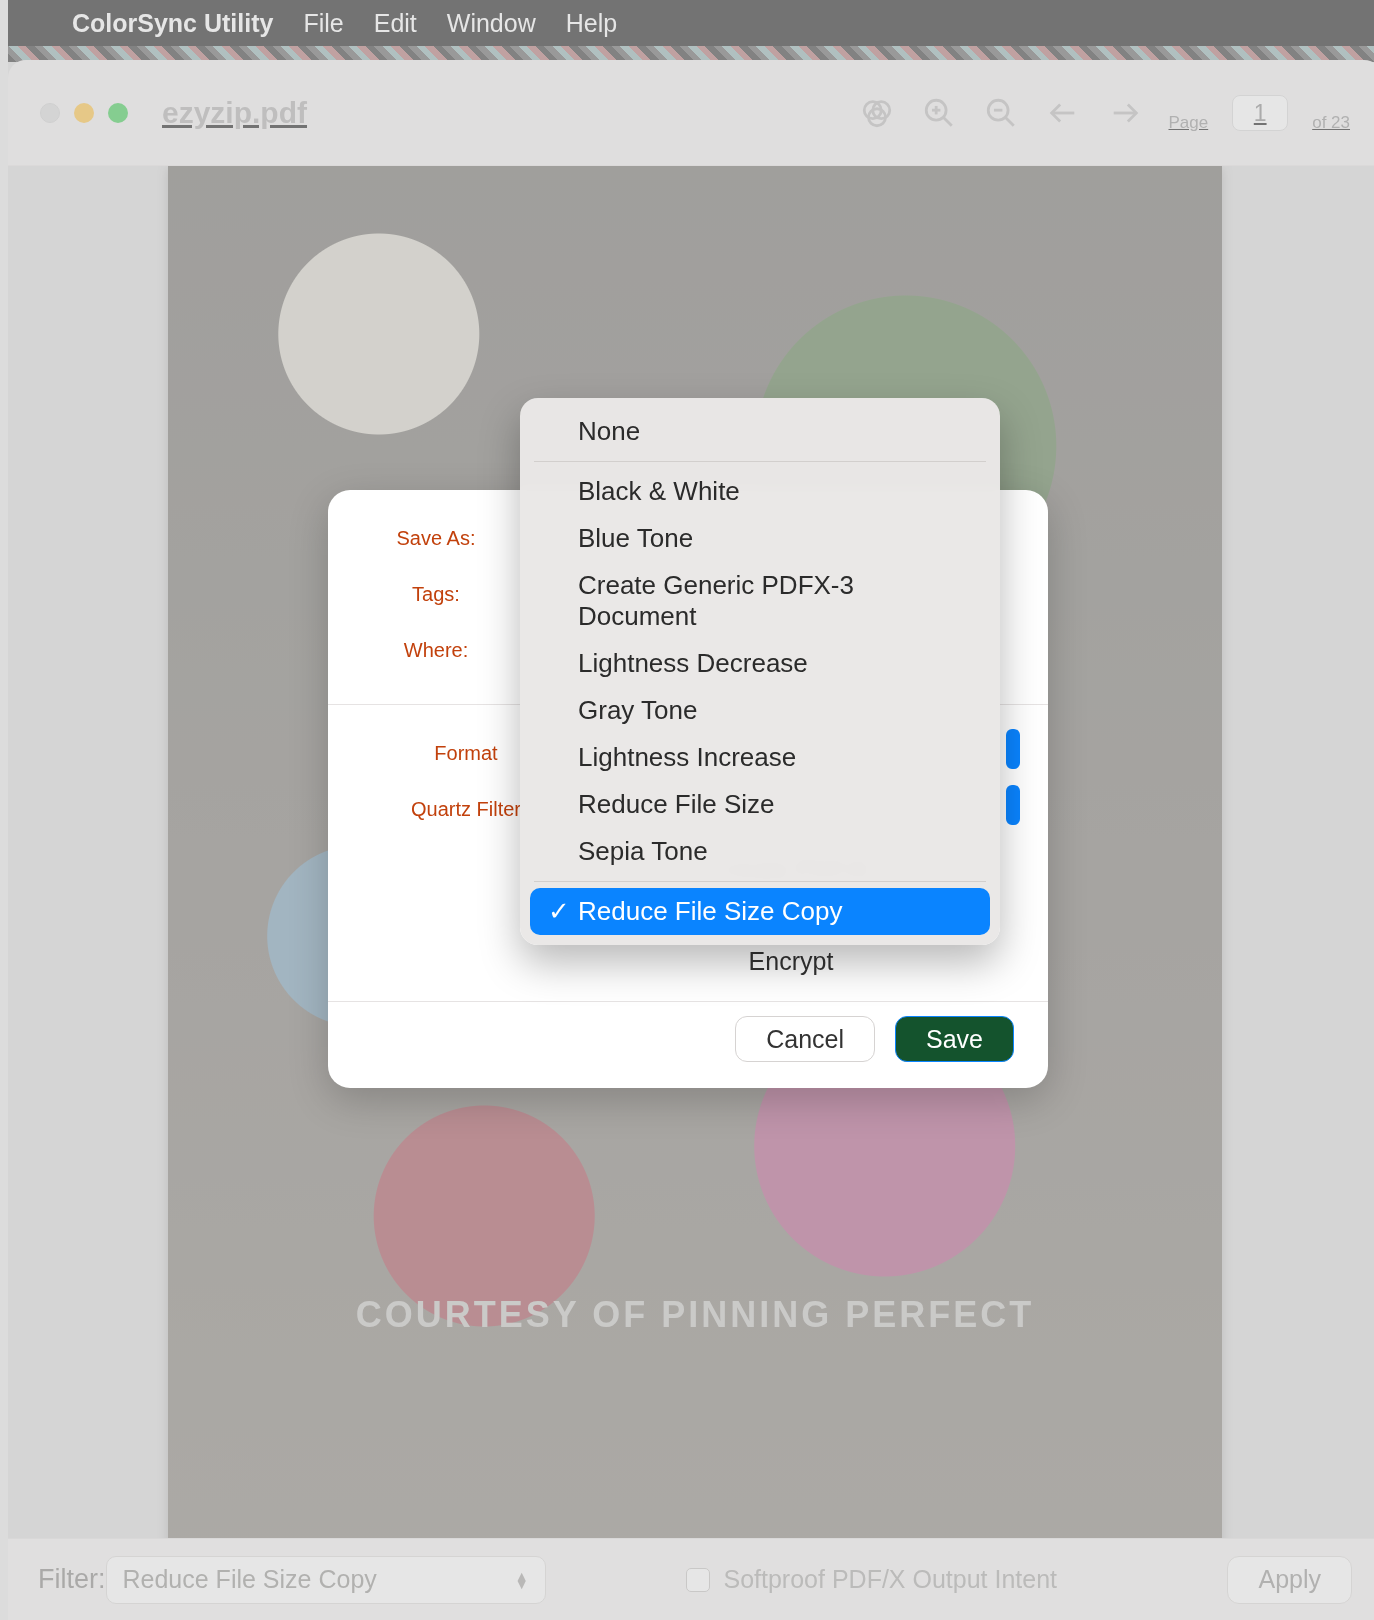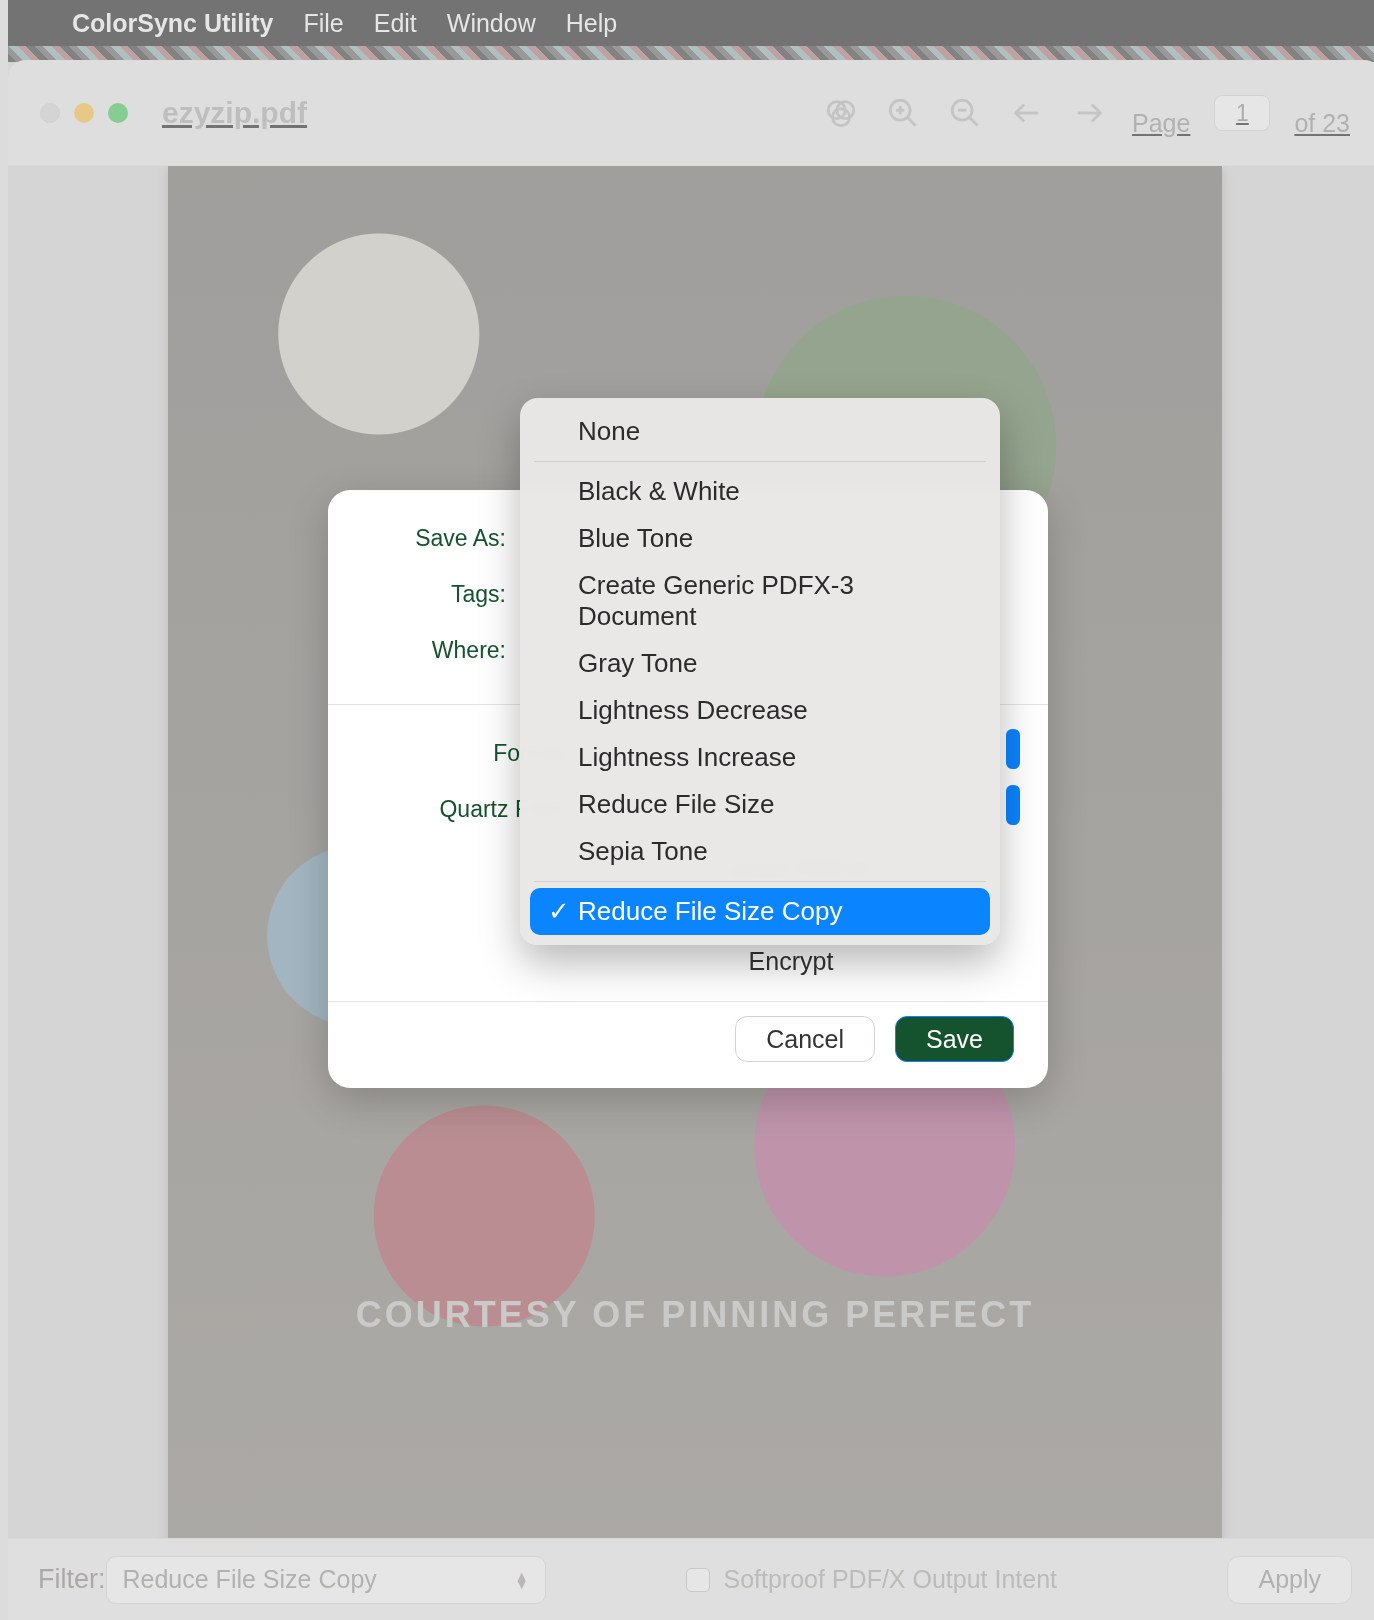--- a/index.html
+++ b/index.html
@@ -45,21 +45,21 @@
   }
   .traffic { display:flex; gap:14px; margin-right:34px; }
   .traffic .dot { width:20px; height:20px; border-radius:50%; }
   .dot.close { background:#d8d8d8; border:1px solid #ccc; }
   .dot.min { background:#febc2e; }
   .dot.max { background:#28c840; }
   .win-title { font-size:30px; font-weight:700; color:#a8a7a7; }
   .toolbar-right { margin-left:auto; display:flex; align-items:center; gap:24px; color:#a8a7a7; }
   .tool-icon { width:38px; height:38px; display:flex; align-items:center; justify-content:center; opacity:.6; }
   .tool-icon svg { width:34px; height:34px; stroke:#8f8f8f; fill:none; stroke-width:2; }
-  .page-label { font-size:25px; color:#898989;margin-top:21px; }
+  .page-label { font-size:17px; color:#898989;margin-top:21px; }
   .page-box {
     display:inline-block; width:56px; height:36px; background:#fff;
     border:1px solid #d6d6d6; border-radius:8px; text-align:center;
     line-height:34px; color:#7d7d7d; font-size:23px;
   }
 
   
   .doc-area {
     position:absolute; top:166px; left:0; right:0; bottom:82px;
     background:#d9d9d9; z-index:12; overflow:hidden;
@@ -103,21 +103,21 @@
   }
 
   
   .save-dialog {
     position:absolute; top:490px; left:320px; width:720px;
     background:#fff; border-radius:22px; box-shadow:0 12px 40px rgba(0,0,0,.2);
     z-index:50; padding-bottom:26px;
   }
   .dlg-section { padding:20px 38px 26px; }
   .dlg-row { display:flex; align-items:center; height:56px; gap:16px; }
-  .dlg-row .row-label { width:140px; text-align:right; font-size:23px; color:#14532d; }
+  .dlg-row .row-label { width:140px; text-align:center; font-size:20px; color:#c2410c; }
   .input-hint {
     width:16px; height:44px; border-left:3px solid #0a84ff22; border-radius:4px;
   }
   .dlg-divider { height:1px; background:#e6e3e3; }
   .chk-row { display:flex; align-items:center; gap:16px; padding-left:206px; height:46px; font-size:25px; color:#333;flex-direction:column; }
   .chk { width:26px; height:26px; border:1.5px solid #c9c7c6; border-radius:6px; background:#fff; }
   .dlg-buttons { display:flex; justify-content:flex-end; gap:20px; padding:14px 34px 0; }
   .btn {
     height:46px; padding:0 30px; border-radius:12px; font-size:25px; border:1px solid #d6d3d2;
     background:#fff; color:#333;
@@ -287,25 +287,25 @@
     <div class="dd-item">
         <span class="dd-check">✓</span>
         <span>Blue Tone</span>
       </div>
     <div class="dd-item">
         <span class="dd-check">✓</span>
         <span>Create Generic PDFX-3 Document</span>
       </div>
     <div class="dd-item">
         <span class="dd-check">✓</span>
+        <span>Lightness Decrease</span>
+      </div>
+    <div class="dd-item">
+        <span class="dd-check">✓</span>
         <span>Gray Tone</span>
-      </div>
-    <div class="dd-item">
-        <span class="dd-check">✓</span>
-        <span>Lightness Decrease</span>
       </div>
     <div class="dd-item">
         <span class="dd-check">✓</span>
         <span>Lightness Increase</span>
       </div>
     <div class="dd-item">
         <span class="dd-check">✓</span>
         <span>Reduce File Size</span>
       </div>
     <div class="dd-item">

